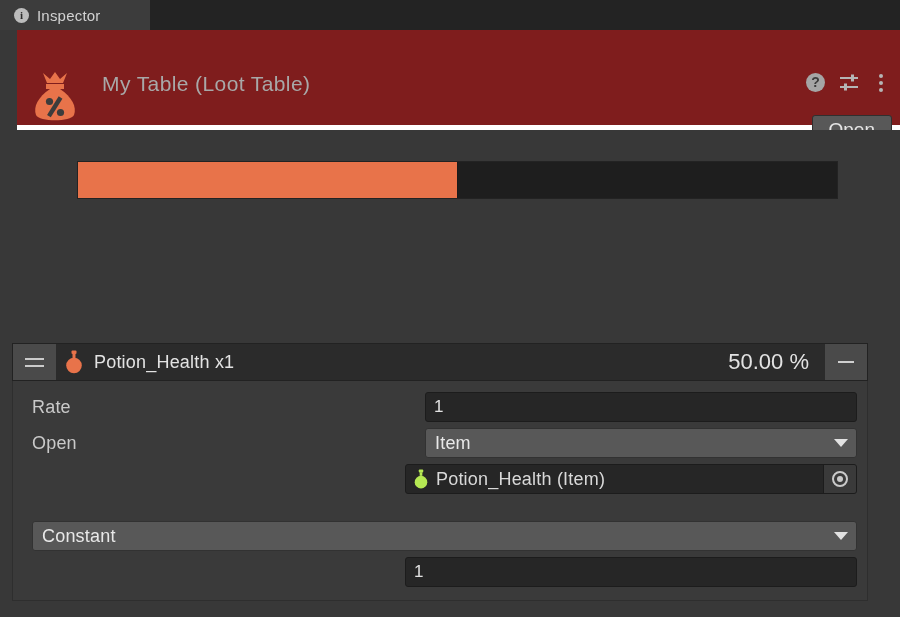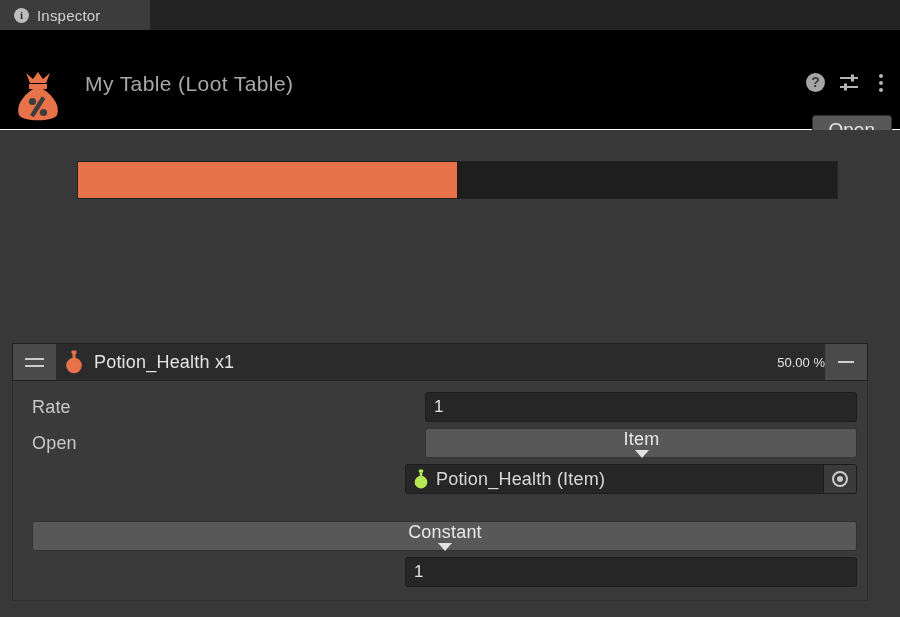--- a/index.html
+++ b/index.html
@@ -46,25 +46,26 @@
     font-size: 11px;
     font-weight: bold;
     line-height: 15px;
     text-align: center;
     font-family: "Liberation Serif", serif;
     flex: none;
   }
 
   
   .obj-header {
-    background: #000000;
+    background: #7f1d1d;
     height: 100px;
     position: relative;
-    border-bottom: 1px solid #ffffff;
-    box-sizing: border-box;
+    border-bottom: 5px solid #ffffff;
+    box-sizing: border-box;
+    margin-left: 17px;
   }
   .hdr-icon {
     position: absolute;
     left: 13px;
     top: 41px;
     width: 50px;
     height: 53px;
   }
   .hdr-title {
     position: absolute;
@@ -194,22 +195,23 @@
     display: flex;
     align-items: center;
     font-size: 18px;
     color: #e3e3e3;
     letter-spacing: .2px;
     padding-left: 2px;
   }
   .entry-pct {
     display: flex;
     align-items: center;
-    font-size: 13px;
+    font-size: 22px;
     color: #e3e3e3;
+    padding-right: 16px;
     white-space: nowrap;
     text-align: center;
   }
   .remove-btn {
     width: 42px;
     background: #4a4a4a;
     display: flex;
     align-items: center;
     justify-content: center;
     flex: none;
@@ -268,21 +270,20 @@
     width: 100%;
     height: 30px;
     background: #585858;
     border: 1px solid #323232;
     border-radius: 3px;
     box-sizing: border-box;
     display: flex;
     align-items: center;
     padding: 0 8px 0 9px;
     cursor: pointer;
-    flex-direction: column;
   }
   .dropdown-value {
     flex: 1;
     font-size: 18px;
     color: #e8e8e8;
     letter-spacing: .2px;
   }
   .caret {
     width: 0; height: 0;
     border-left: 7px solid transparent;

